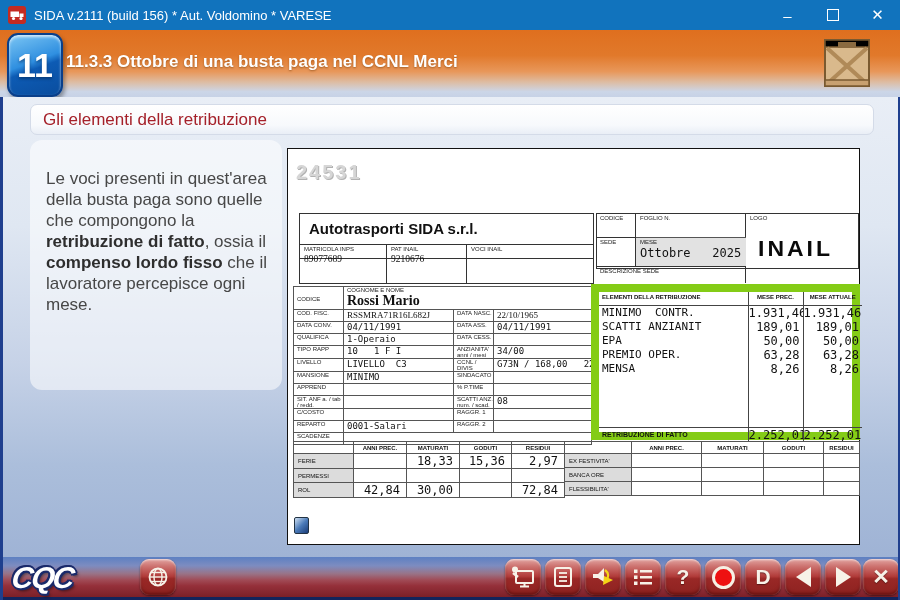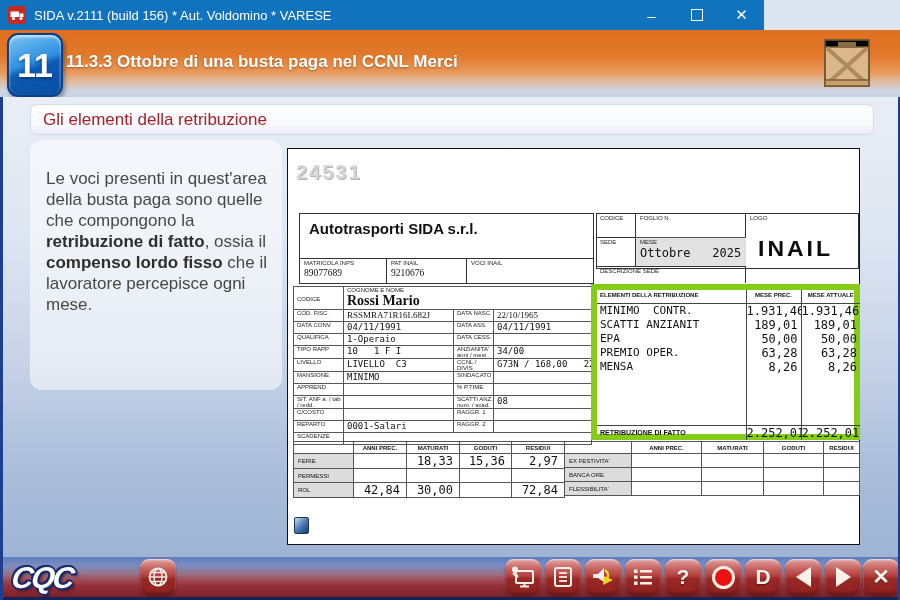--- a/index.html
+++ b/index.html
@@ -1,20 +1,20 @@
 <!DOCTYPE html>
 <html><head>
 <meta charset="utf-8">
 <style>
   html,body{margin:0;padding:0;background:#222;}
   .screen{position:relative;width:900px;height:600px;overflow:hidden;
     font-family:"Liberation Sans",sans-serif;background:#dde5f0;}
 
   
-  .titlebar{position:absolute;left:0;top:0;width:764px;height:30px;background:#1173bd;
+  .titlebar{position:absolute;left:0;top:0;width:900px;height:30px;background:#1173bd;
     display:flex;align-items:center;}
   .app-icon{width:18px;height:18px;margin:0 8px 0 8px;}
   .title-text{color:#fff;font-size:13px;}
   .win-controls{position:absolute;right:0;top:0;height:30px;display:flex;}
   .win-btn{width:45px;height:30px;display:flex;align-items:center;justify-content:center;
     color:#fff;font-size:15px;cursor:default;}
   .max-box{width:10px;height:10px;border:1.5px solid #fff;display:inline-block;}
 
   
   .header{position:absolute;left:0;top:30px;width:900px;height:67px;
@@ -51,21 +51,21 @@
   .watermark{position:absolute;left:8px;top:12px;font-size:20px;font-weight:bold;letter-spacing:2px;
     color:#d6d6d6;text-shadow:1px 1px 0 #b2b2b2;}
   .lab{font-size:6px;color:#222;}
   .pre{white-space:pre;}
   .mono{font-family:"DejaVu Sans Mono",monospace;}
   .serif{font-family:"Liberation Serif",serif;}
 
   .company-box{position:absolute;left:11px;top:64px;width:295px;height:46px;border:1px solid #333;
     box-sizing:border-box;}
   .company-box div{margin:6px 0 0 9px;font-size:15px;font-weight:bold;}
-  .reg-row{position:absolute;left:11px;top:109px;width:295px;height:26px;border:1px solid #333;
+  .reg-row{position:absolute;left:11px;top:95px;width:295px;height:40px;border:1px solid #333;
     box-sizing:border-box;display:flex;}
   .reg-cell{border-right:1px solid #333;padding:1px 0 0 4px;box-sizing:border-box;}
   .reg-cell:last-child{border-right:none;}
   .reg-val{font-size:9.5px;margin-top:2px;}
 
   .head-right{position:absolute;left:308px;top:64px;width:263px;height:56px;border:1px solid #333;
     box-sizing:border-box;}
   .hr-left{position:absolute;left:0;top:0;width:149px;height:69px;border-right:1px solid #333;box-sizing:border-box;}
   .hr-r1{position:absolute;left:0;top:0;width:149px;height:23px;display:flex;}
   .hr-codice{width:39px;border-right:1px solid #333;padding:1px 0 0 3px;box-sizing:border-box;}
@@ -81,21 +81,21 @@
     transform:scaleY(.95);}
 
   table{border-collapse:collapse;table-layout:fixed;}
   .emp{position:absolute;left:5px;top:137px;width:298px;border:1px solid #333;}
   .emp td{border:1px solid #555;padding:0 0 0 3px;overflow:hidden;vertical-align:top;box-sizing:border-box;}
   .emp .val{font-size:9px;}
   .emp tr{height:12px;}
   .emp tr.r0{height:20px;}
   .emp .name{font-size:14px;font-weight:bold;}
 
-  .elem-wrap{position:absolute;left:303px;top:135px;width:269px;height:156px;border:6px solid #84cc16;
+  .elem-wrap{position:absolute;left:303px;top:135px;width:269px;height:156px;border:8px solid #84cc16;
     box-sizing:border-box;background:#fff;}
   .elem{width:263px;height:150px;}
   .elem td{padding:0;overflow:hidden;vertical-align:top;box-sizing:border-box;}
   .elem .bl{border-left:1px solid #444;}
   .elem .hd{border-bottom:1px solid #444;font-size:6px;font-weight:bold;padding:2px 0 0 3px;height:13px;}
   .elem .hdc{text-align:center;padding-left:0;}
   .elem .nm{font-family:"DejaVu Sans Mono",monospace;font-size:11px;padding-left:3px;}
   .elem .vv{font-family:"DejaVu Sans Mono",monospace;font-size:12px;text-align:right;padding-right:3px;}
   .elem tr.dr{height:12px;}
   .elem .tot-l{border-top:1px solid #444;font-size:7px;font-weight:bold;padding:3px 0 0 3px;height:13px;}

